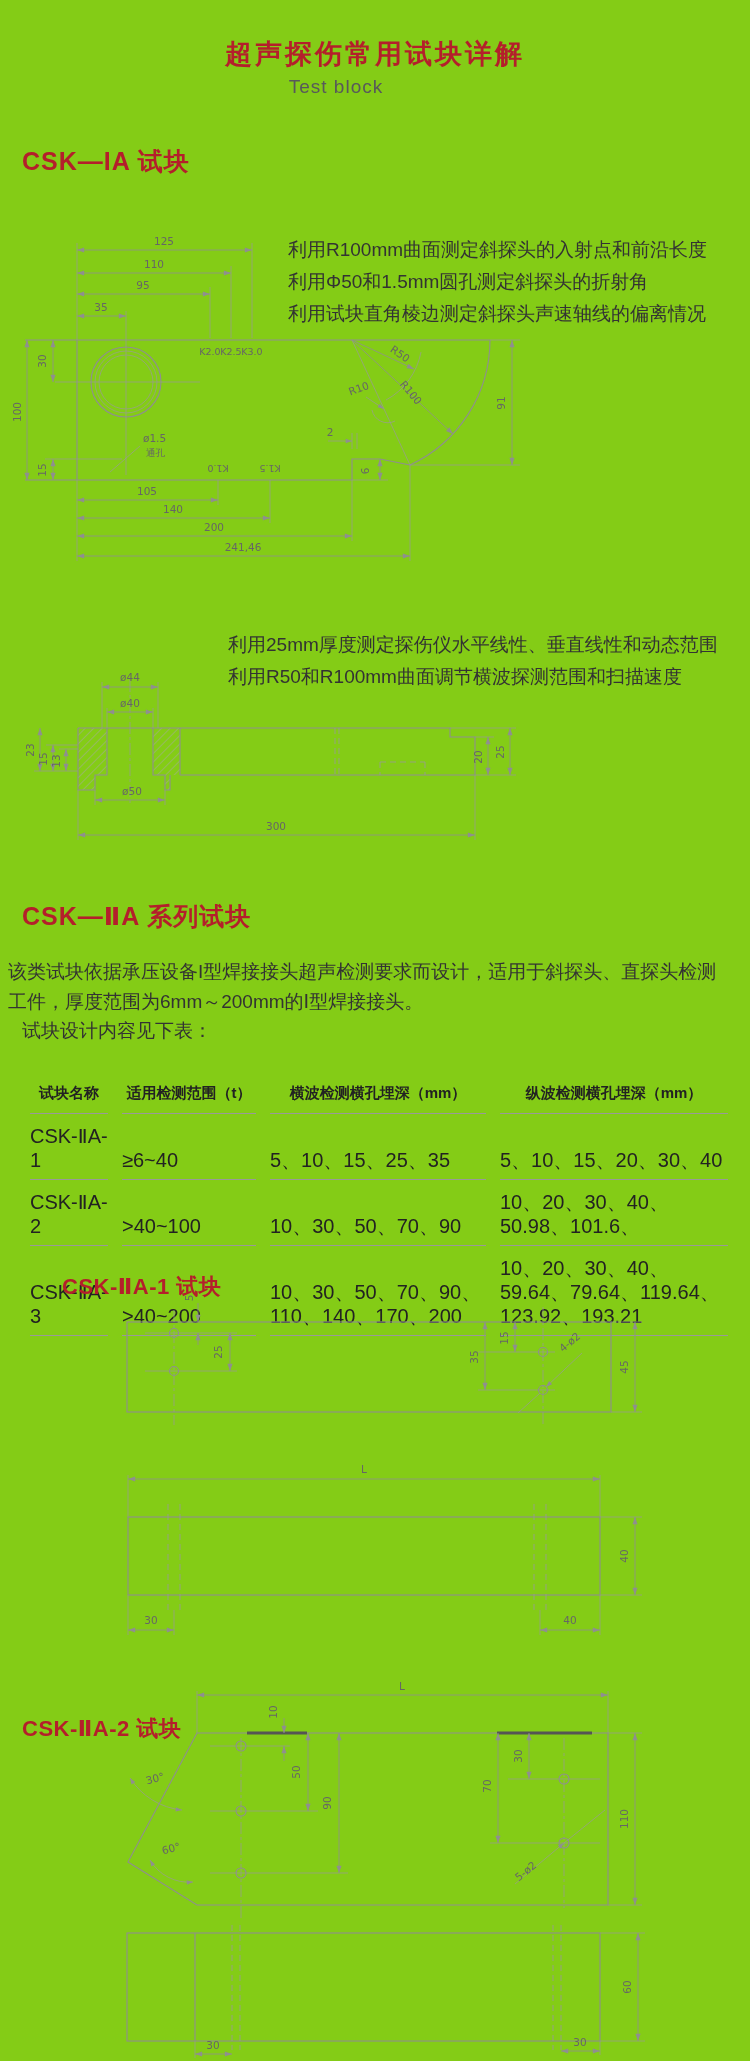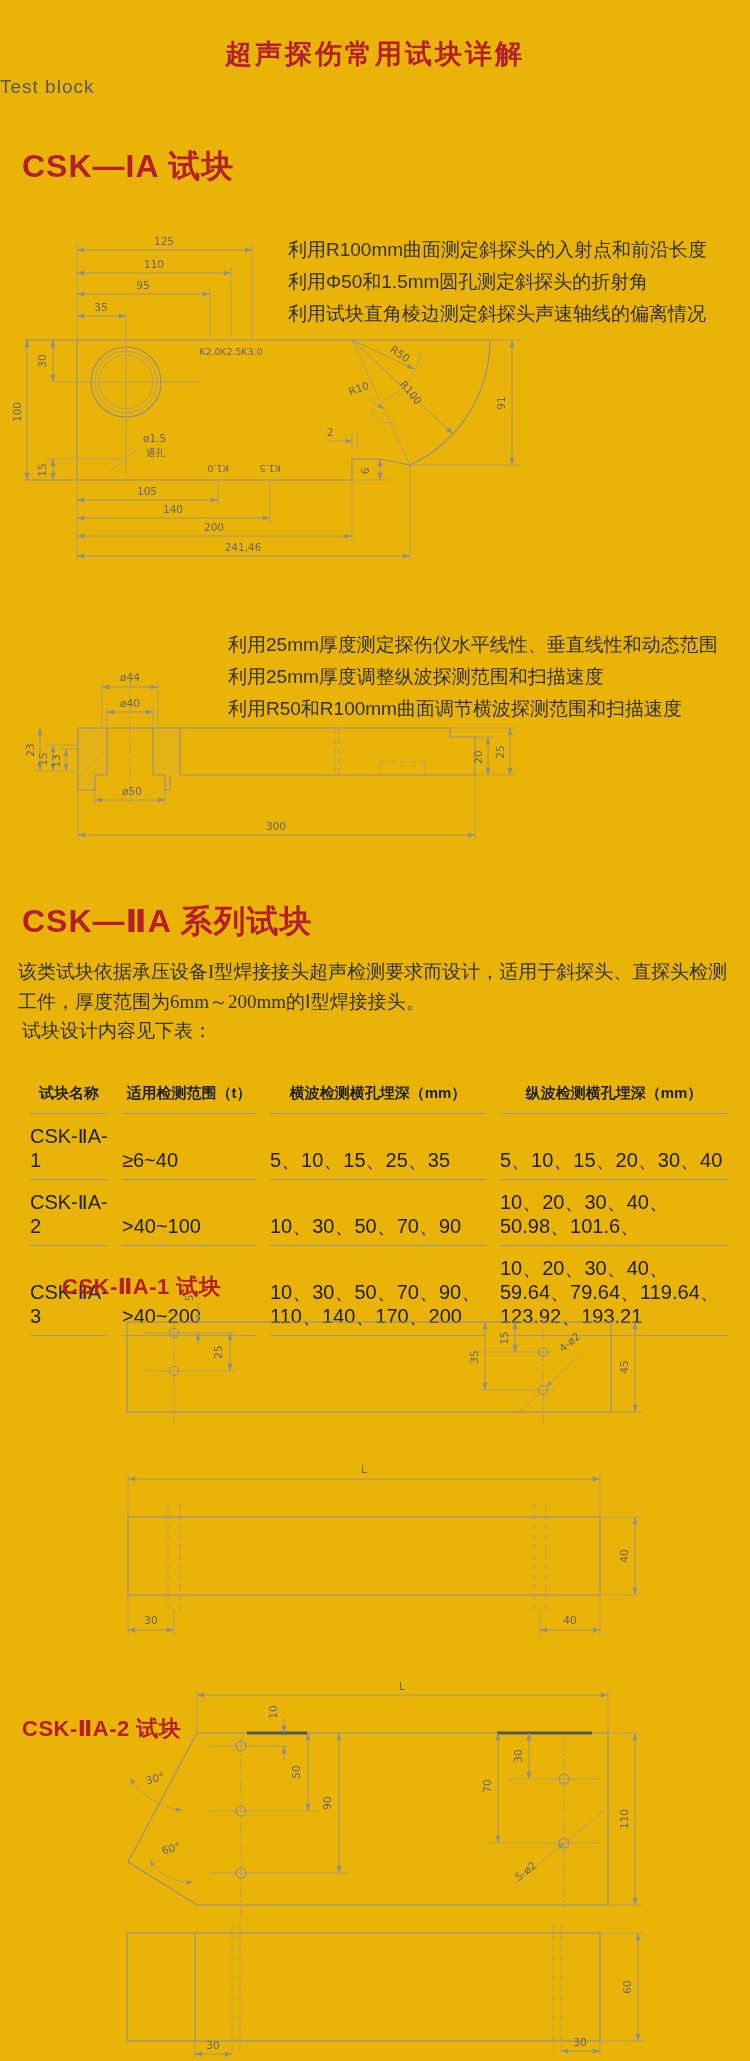--- a/index.html
+++ b/index.html
@@ -1,21 +1,21 @@
 <!DOCTYPE html>
 <html><head>
 <meta charset="utf-8">
 <style>
   html,body{margin:0;padding:0;background:#fff;}
-  .page{position:relative;width:750px;height:2061px;background:#eab308;overflow:hidden;
+  .page{position:relative;width:750px;height:2061px;background:#84cc16;overflow:hidden;
         font-family:"Liberation Sans","DejaVu Sans",sans-serif;color:#333;}
   .abs{position:absolute;}
   .title{width:750px;text-align:center;font-size:27px;font-weight:bold;letter-spacing:3px;color:#b41f2b;}
-  .subtitle{width:672px;text-align:left;font-size:19px;letter-spacing:1px;color:#58595b;}
-  .h-red{font-size:32px;font-weight:bold;letter-spacing:1px;color:#b41f2b;white-space:nowrap;}
+  .subtitle{width:672px;text-align:center;font-size:19px;letter-spacing:1px;color:#58595b;}
+  .h-red{font-size:25px;font-weight:bold;letter-spacing:1px;color:#b41f2b;white-space:nowrap;}
   .h-red-sm{font-size:22px;font-weight:bold;letter-spacing:.5px;color:#b41f2b;white-space:nowrap;}
   .notes div{font-size:19px;line-height:32px;color:#333;white-space:nowrap;}
   .para{font-size:19px;line-height:30px;color:#333;width:714px;}
   .intro{font-size:19px;color:#333;}
   
   .spec{border-collapse:separate;border-spacing:14px 0;margin-left:-14px;table-layout:fixed;}
   .spec th{font-size:15px;font-weight:bold;color:#222;text-align:center;padding:6px 0 10px 0;
            border-bottom:1px solid #999;white-space:nowrap;}
   .spec td{font-size:20px;font-weight:500;color:#222;text-align:left;vertical-align:bottom;
            padding:10px 0 7px 0;border-bottom:1px solid #999;line-height:24px;}
@@ -131,21 +131,20 @@
     <line class="dm" x1="67" y1="311" x2="342" y2="311" marker-start="url(#ar1)" marker-end="url(#ar1)"></line>
     <line class="dm" x1="67" y1="331" x2="400" y2="331" marker-start="url(#ar1)" marker-end="url(#ar1)"></line>
     <text x="137" y="270" text-anchor="middle">105</text>
     <text x="163" y="288" text-anchor="middle">140</text>
     <text x="204" y="306" text-anchor="middle">200</text>
     <text x="233" y="326" text-anchor="middle">241,46</text>
   </svg>
 
   <div class="abs notes" style="top:629px;left:228px;">
     <div>利用25mm厚度测定探伤仪水平线性、垂直线性和动态范围</div>
-    <div>利用25mm厚度调整纵波探测范围和扫描速度</div>
     <div>利用R50和R100mm曲面调节横波探测范围和扫描速度</div>
   </div>
 
   <svg class="abs" style="top:650px;left:10px;" width="730" height="200" viewBox="0 0 730 200">
     <defs>
       <marker id="ar2" markerWidth="10" markerHeight="8" refX="9.5" refY="4" orient="auto-start-reverse">
         <path d="M0.5,0.8 L9.5,4 L0.5,7.2 Z" fill="#8f8f8f"></path>
       </marker>
       <pattern id="hat" width="6" height="6" patternUnits="userSpaceOnUse" patternTransform="rotate(45)">
         <line x1="0" y1="0" x2="0" y2="6" stroke="#a8a8a8" stroke-width="1"></line>
@@ -197,21 +196,21 @@
     <line class="tn" x1="465" y1="87" x2="484" y2="87"></line>
     <line class="tn" x1="465" y1="125" x2="506" y2="125"></line>
     <line class="tn" x1="440" y1="78" x2="506" y2="78"></line>
     <line class="dm" x1="478" y1="87" x2="478" y2="125" marker-start="url(#ar2)" marker-end="url(#ar2)"></line>
     <line class="dm" x1="500" y1="78" x2="500" y2="125" marker-start="url(#ar2)" marker-end="url(#ar2)"></line>
     <text transform="rotate(-90 472 107)" x="472" y="107" text-anchor="middle">20</text>
     <text transform="rotate(-90 494 102)" x="494" y="102" text-anchor="middle">25</text>
   </svg>
 
   <div class="abs h-red" style="top:900px;left:22px;">CSK—ⅡA 系列试块</div>
-  <div class="abs para" style="top:957px;left:18px;font-family:Liberation Serif, serif;">该类试块依据承压设备I型焊接接头超声检测要求而设计，适用于斜探头、直探头检测工件，厚度范围为6mm～200mm的Ⅰ型焊接接头。</div>
+  <div class="abs para" style="top:957px;left:8px;">该类试块依据承压设备I型焊接接头超声检测要求而设计，适用于斜探头、直探头检测工件，厚度范围为6mm～200mm的Ⅰ型焊接接头。</div>
   <div class="abs intro" style="top:1018px;left:22px;">试块设计内容见下表：</div>
 
   <div class="abs" style="top:1078px;left:30px;width:712px;">
     <table class="spec">
       <colgroup>
           <col style="width:78px">
           <col style="width:134px">
           <col style="width:216px">
           <col style="width:228px">
         </colgroup>

